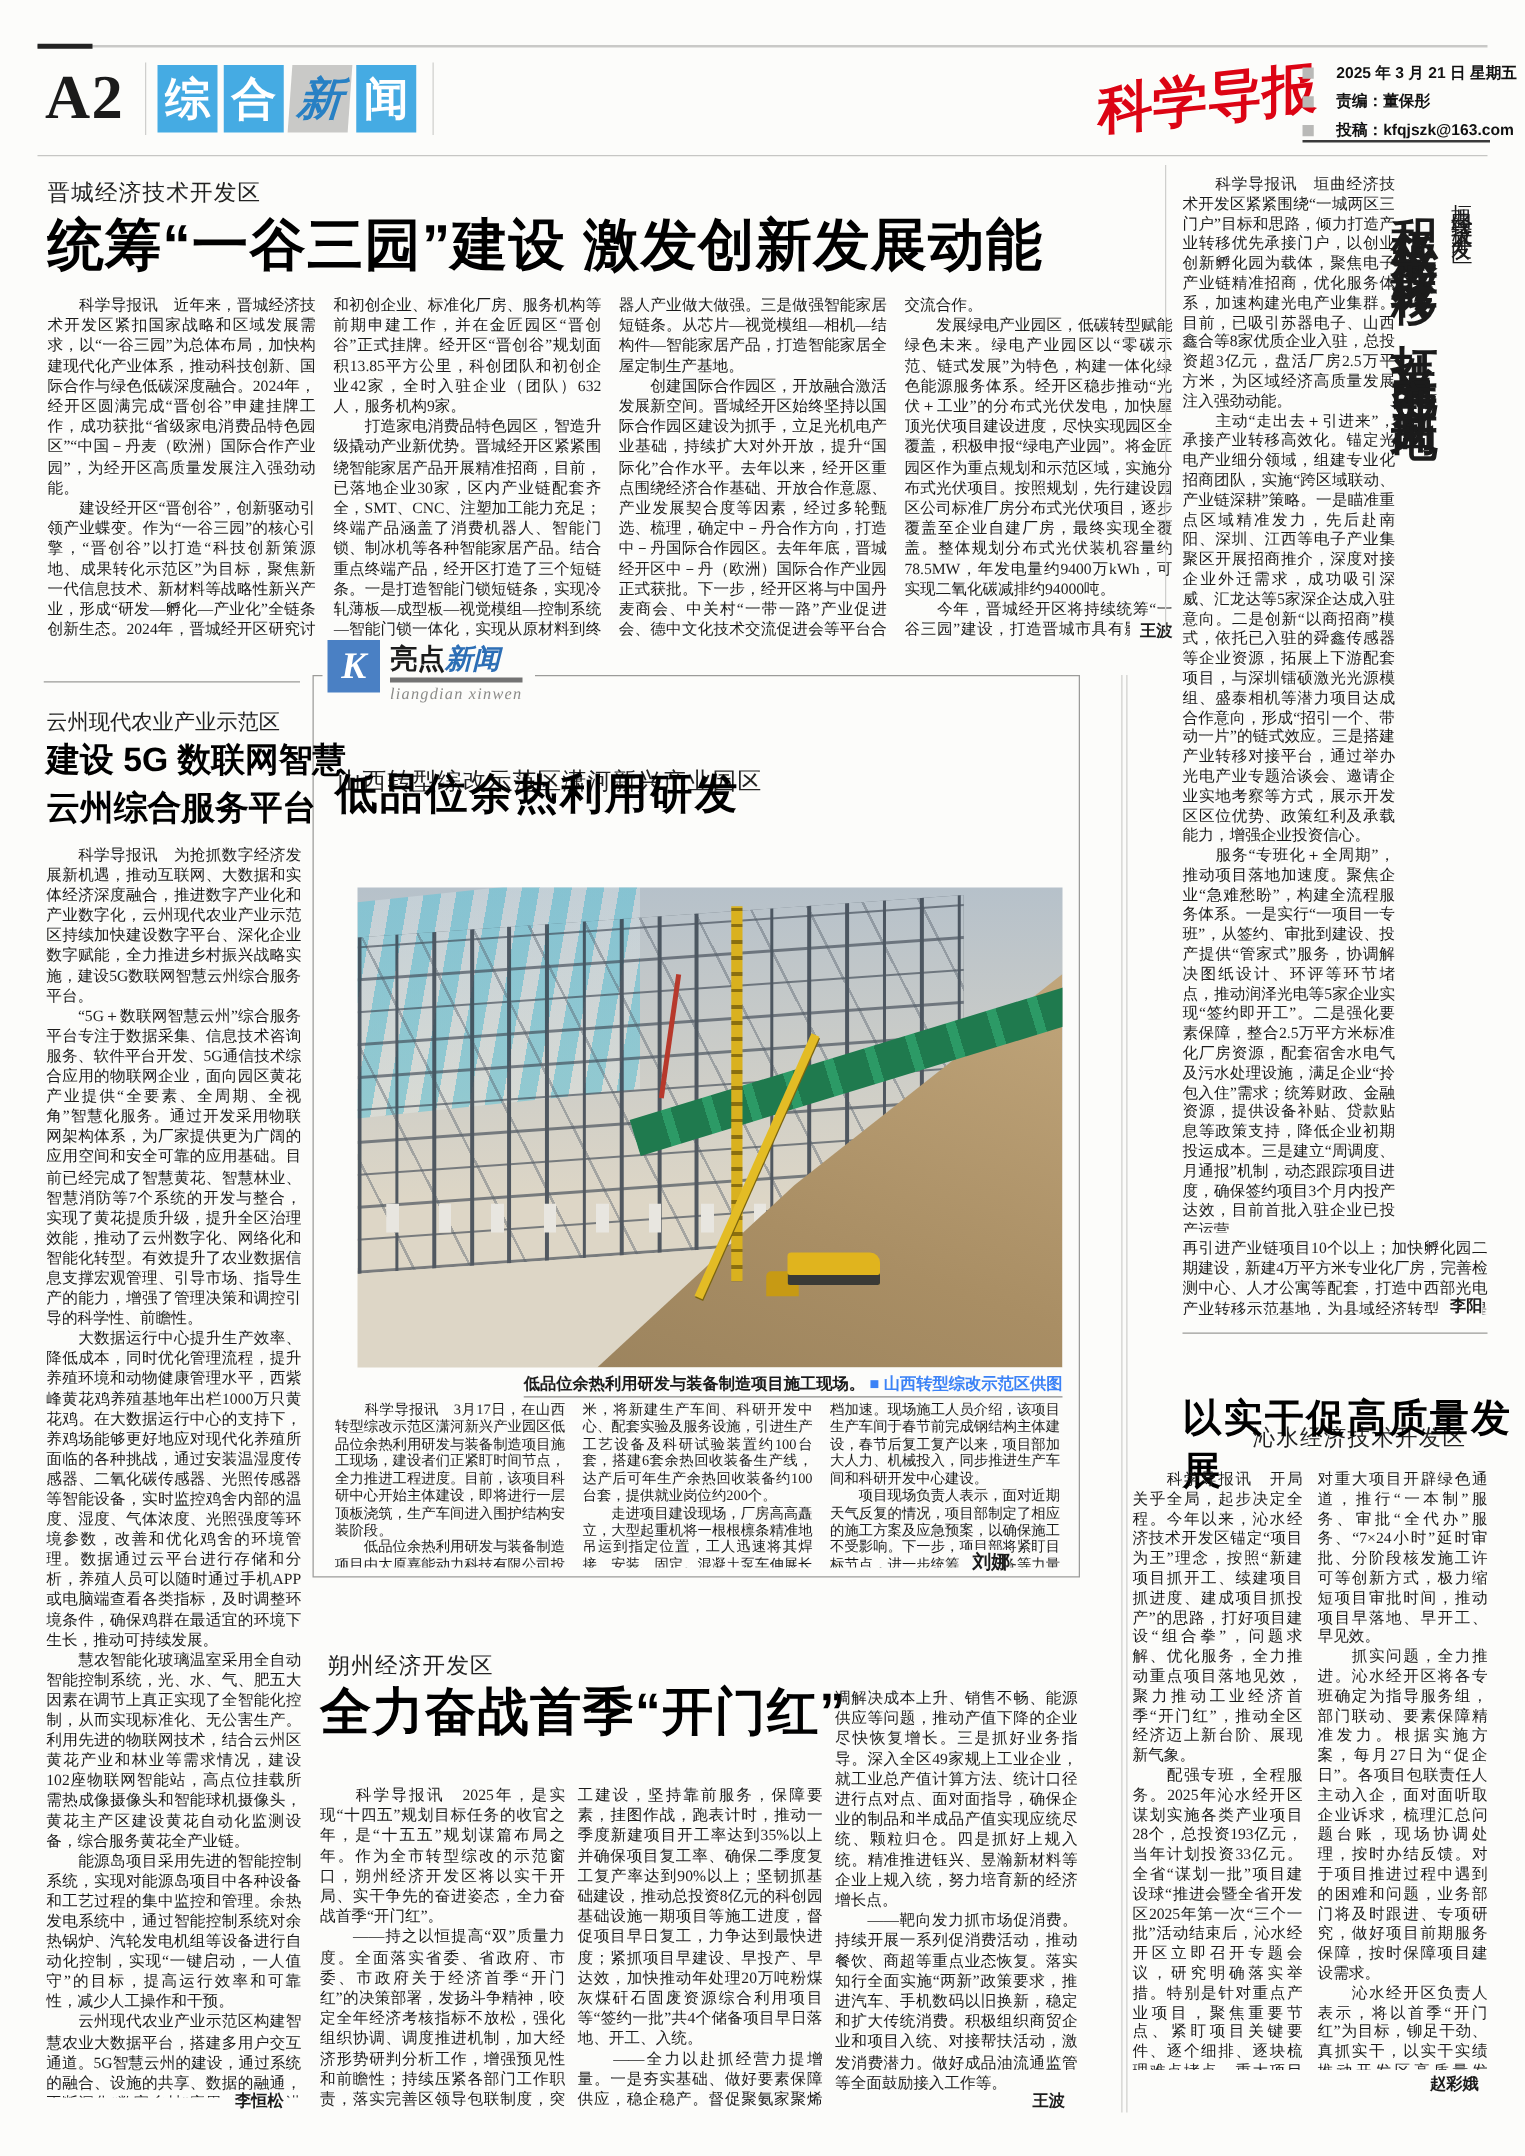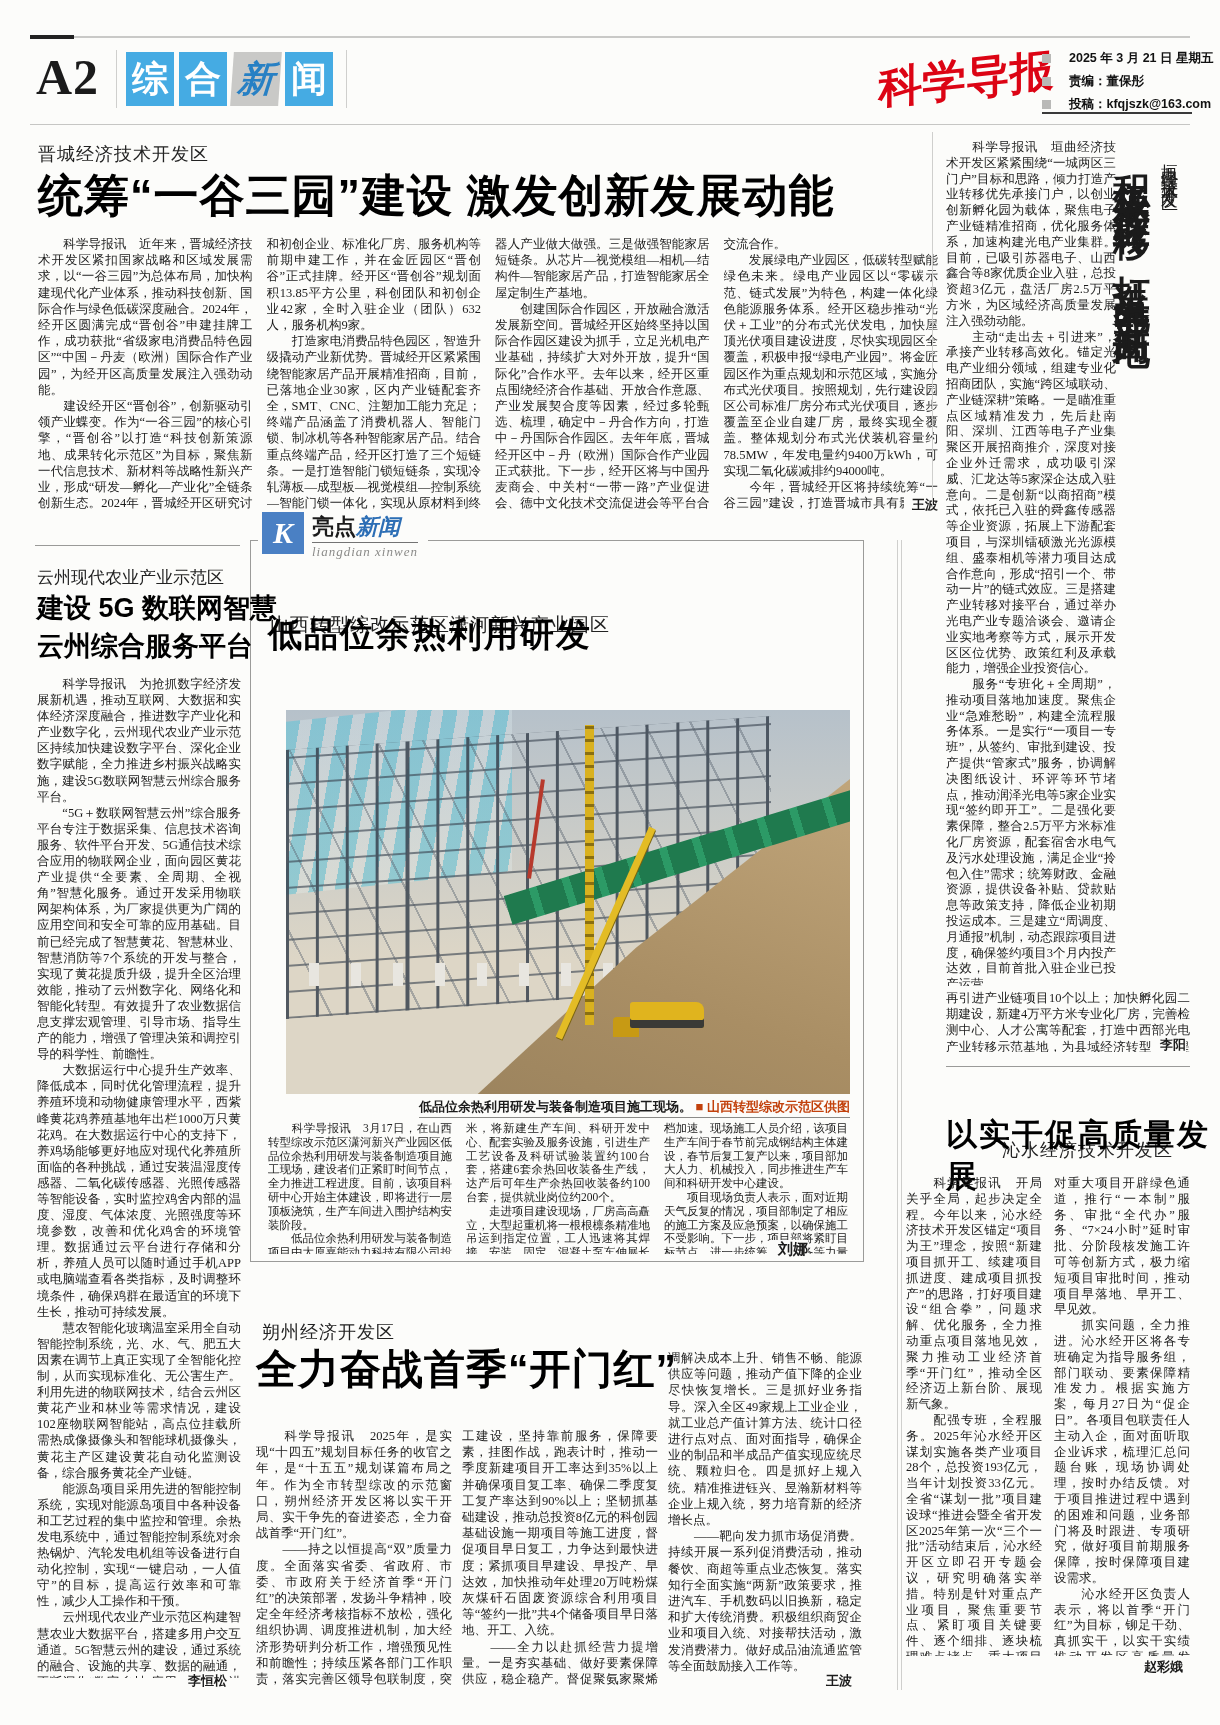--- a/index.html
+++ b/index.html
@@ -50,21 +50,21 @@
               font-size:17px; letter-spacing:4px; font-family:"Liberation Sans",sans-serif; }
   .yq-end { left:946px; top:990px; width:244px; height:62px; }
   .yq-byline { right:34px; top:1036px; }
   
   .box { left:250px; top:540px; width:614px; height:722px; border:1px solid #9b9b99; }
   .box-label { left:258px; top:512px; background:#fcfcfa; padding:0 10px 2px 4px; display:flex; gap:8px; }
   .k-badge { width:42px; height:42px; background:#4a80c4; color:#fff; display:flex; align-items:center;
              justify-content:center; font:bold italic 30px "Liberation Serif",serif; }
   .label-cn { font-size:22px; font-weight:bold; font-family:"Liberation Sans",sans-serif; }
   .label-cn .lb2 { color:#2c6eb5; font-style:italic; }
-  .label-py { font:italic 13px "Liberation Serif",serif; color:#8a8a88; border-top:1px solid #737373;
+  .label-py { font:italic 13px "Liberation Serif",serif; color:#8a8a88; border-top:4px solid #737373;
               padding-top:1px; letter-spacing:1px; }
   .xh-kicker { left:270px; top:612px; font-size:19px; }
   .xh-h1 { left:268px; top:612px; font-size:34px; letter-spacing:2px; }
   .xh-h2 { left:268px; top:656px; font-size:34px; letter-spacing:2px; }
   .photo { left:286px; top:710px; width:564px; height:384px; overflow:hidden; background:linear-gradient(#b6c1ca,#ddd6c6 65%); }
   .ph-glass { position:absolute; left:0; top:0; width:40%; height:45%;
       background:repeating-linear-gradient(100deg,rgba(95,196,216,.55) 0 14px,rgba(235,250,252,.25) 14px 26px);
       transform:skewY(-6deg); }
   .ph-frame { position:absolute; left:0; top:6%; width:86%; height:70%; opacity:.85; transform:skewY(-4deg);
       background:
@@ -82,21 +82,21 @@
       background:repeating-linear-gradient(0deg,#d9b11f 0 10px,#8a6f10 10px 13px); }
   .ph-boom { position:absolute; left:56%; top:28%; width:7px; height:60%; transform:rotate(24deg);
       background:#e3bc25; box-shadow:1px 1px 0 #7a6410; }
   .ph-truck { position:absolute; left:61%; top:76%; width:74px; height:26px; background:#e0b41e;
       border-radius:3px 8px 2px 2px; box-shadow:inset 0 -8px 0 #3a3a36; }
   .ph-cab { position:absolute; left:58%; top:80%; width:26px; height:20px; background:#c79a14; border-radius:4px 2px 0 0; }
   .ph-ladder { position:absolute; left:44%; top:18%; width:4px; height:26%; background:#b7392c; transform:rotate(8deg); }
   .caption-row { left:286px; top:1098px; width:564px; text-align:right; font-size:13px; font-weight:bold;
                  font-family:"Liberation Sans",sans-serif; }
   .caption-row .cap { border-bottom:1px solid #8a8a88; padding-bottom:3px; }
-  .caption-row .credit { color:#c2410c; }
+  .caption-row .credit { color:#3b82f6; }
   .xh-body { left:268px; top:1122px; width:580px; height:132px; display:flex; gap:14px; }
   .xh-body .bodycol { width:184px; font-size:11.5px; line-height:13.8px; }
   .xh-byline { left:770px; top:1240px; font-size:15px; }
   
   .yz-rule { left:35px; top:545px; width:205px; }
   .yz-kicker { left:37px; top:566px; font-size:17px; letter-spacing:0; }
   .yz-h1 { left:37px; top:590px; font-size:27px; }
   .yz-h2 { left:37px; top:628px; font-size:27px; }
   .yz-col { left:37px; top:676px; width:204px; height:1002px; line-height:16.1px; }
   .yz-byline { left:180px; top:1672px; }

